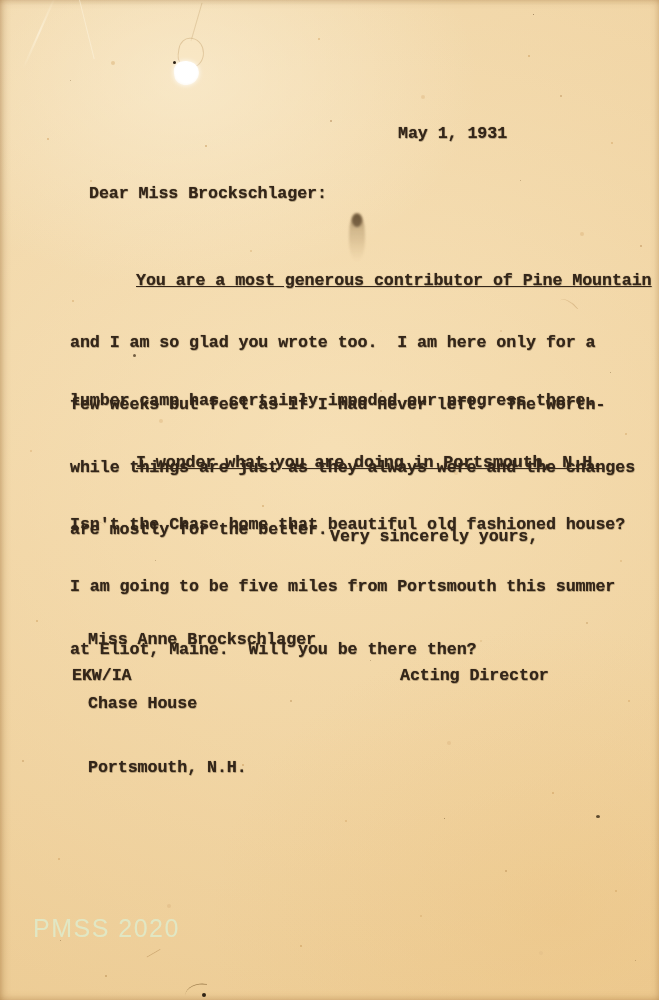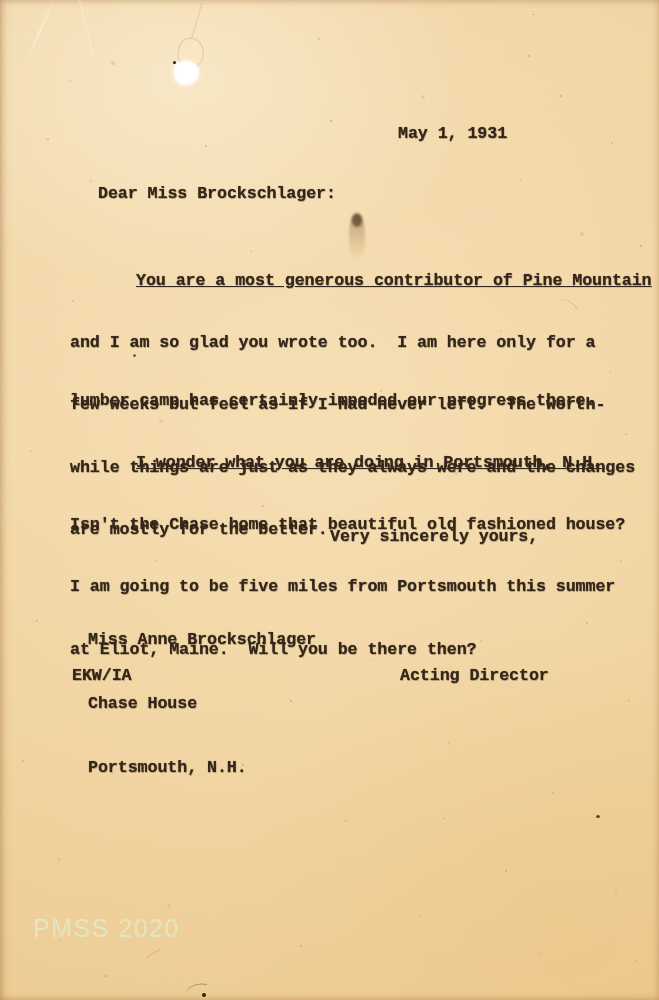--- a/index.html
+++ b/index.html
@@ -131,21 +131,21 @@
   <div class="fiber f1"></div>
   <div class="fiber f2"></div>
   <div class="fiber f3"></div>
   <div class="fiber f4"></div>
   <div class="dot1"></div>
   <div class="dot2"></div>
   <div class="dot3"></div>
 
   <div class="tw" style="left:398px;top:124px;">May 1, 1931</div>
 
-  <div class="tw" style="left:98px;top:184px;">Dear Miss Brockschlager:</div>
+  <div class="tw" style="left:89px;top:184px;">Dear Miss Brockschlager:</div>
 
   <div class="tw" style="left:70px;top:229px;">
     <span class="line indent">You are a most generous contributor of Pine Mountain</span>
     <span class="line">and I am so glad you wrote too.  I am here only for a</span>
     <span class="line">few weeks but feel as if I had never left.  The worth-</span>
     <span class="line">while things are just as they always were and the changes</span>
     <span class="line">are mostly for the better.</span>
   </div>
 
   <div class="tw" style="left:70px;top:349px;">

